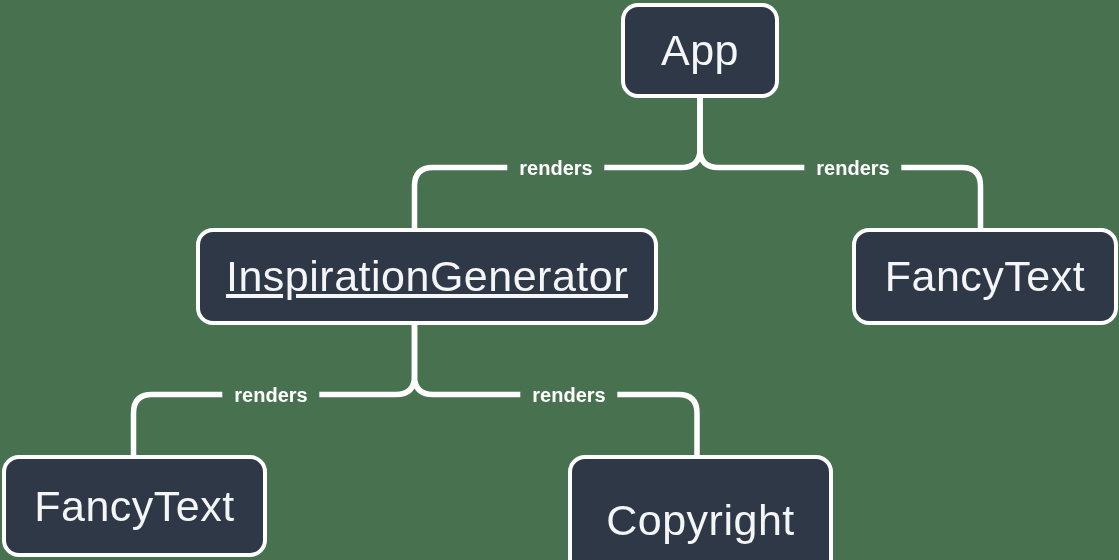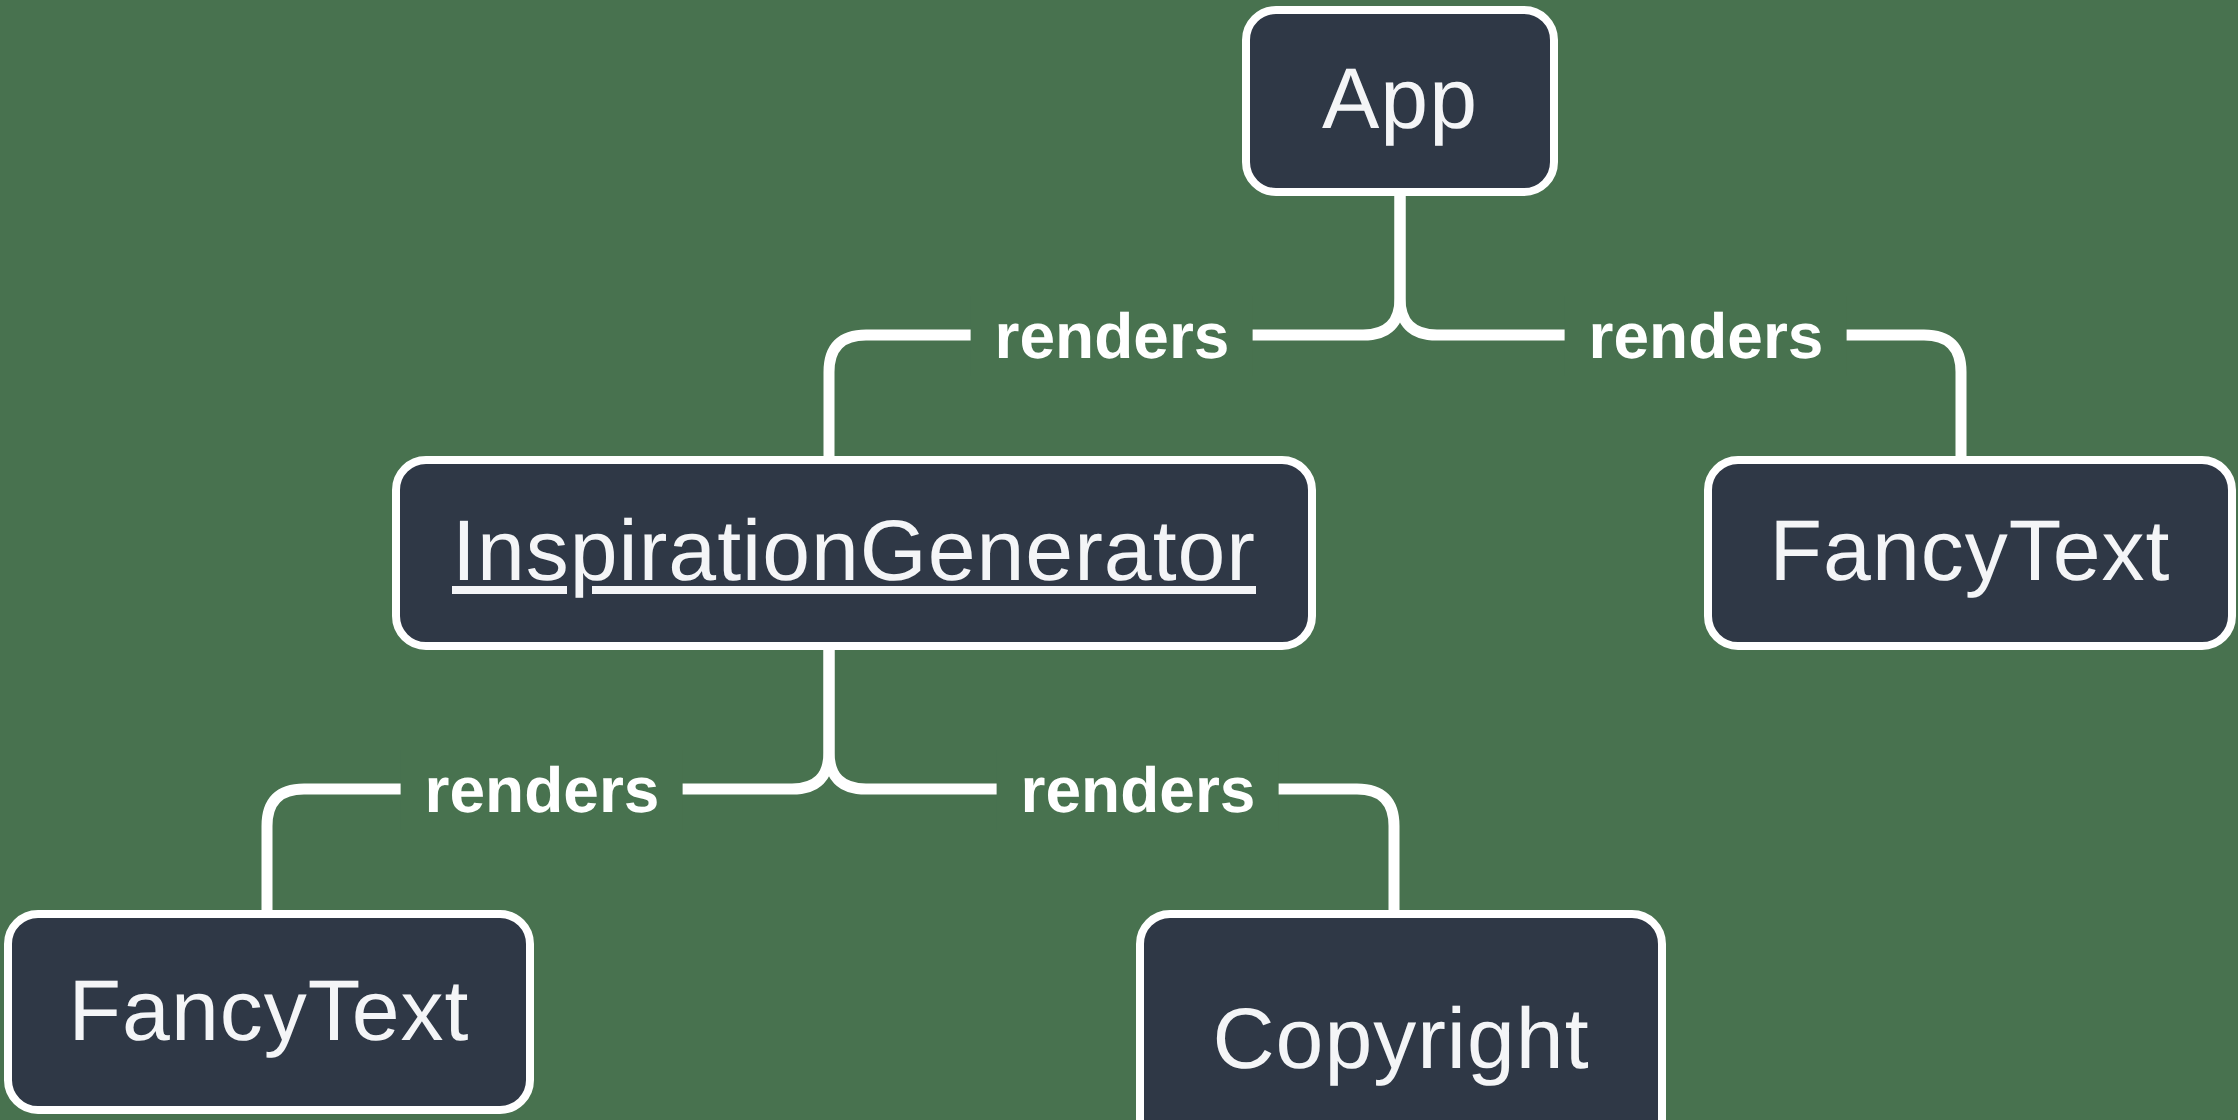--- a/index.html
+++ b/index.html
@@ -47,21 +47,21 @@
   .node-app                  { left: 621px; top: 3px;   width: 158px; height: 95px; }
   .node-inspiration          { left: 196px; top: 228px; width: 462px; height: 97px; text-decoration: underline; }
   .node-fancytext-top        { left: 852px; top: 228px; width: 266px; height: 97px; }
   .node-fancytext-bottom     { left: 2px;   top: 455px; width: 265px; height: 102px; }
   .node-copyright            { left: 568px; top: 455px; width: 265px; height: 131px; }
   .edge-label {
     position: absolute;
     transform: translate(-50%, -50%);
     background: var(--background);
     color: #ffffff;
-    font-size: 32px;
+    font-size: 20px;
     font-weight: 700;
     line-height: 1;
     padding: 4px 12px;
     white-space: nowrap;
   }
   .edge-label-1 { left: 556px; top: 168px; }
   .edge-label-2 { left: 853px; top: 168px; }
   .edge-label-3 { left: 271px; top: 395px; }
   .edge-label-4 { left: 569px; top: 395px; }
 </style>

